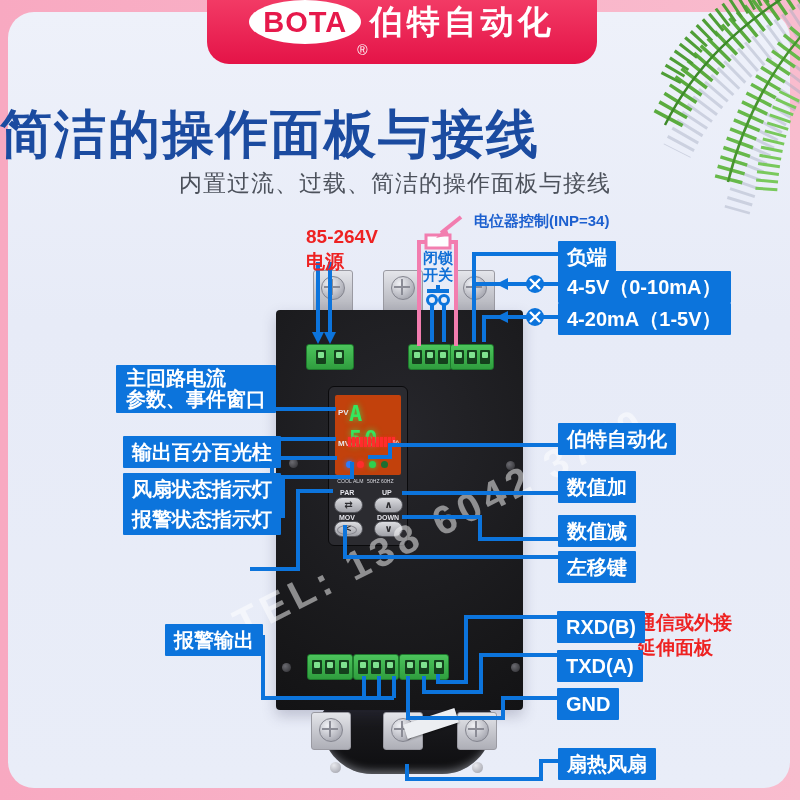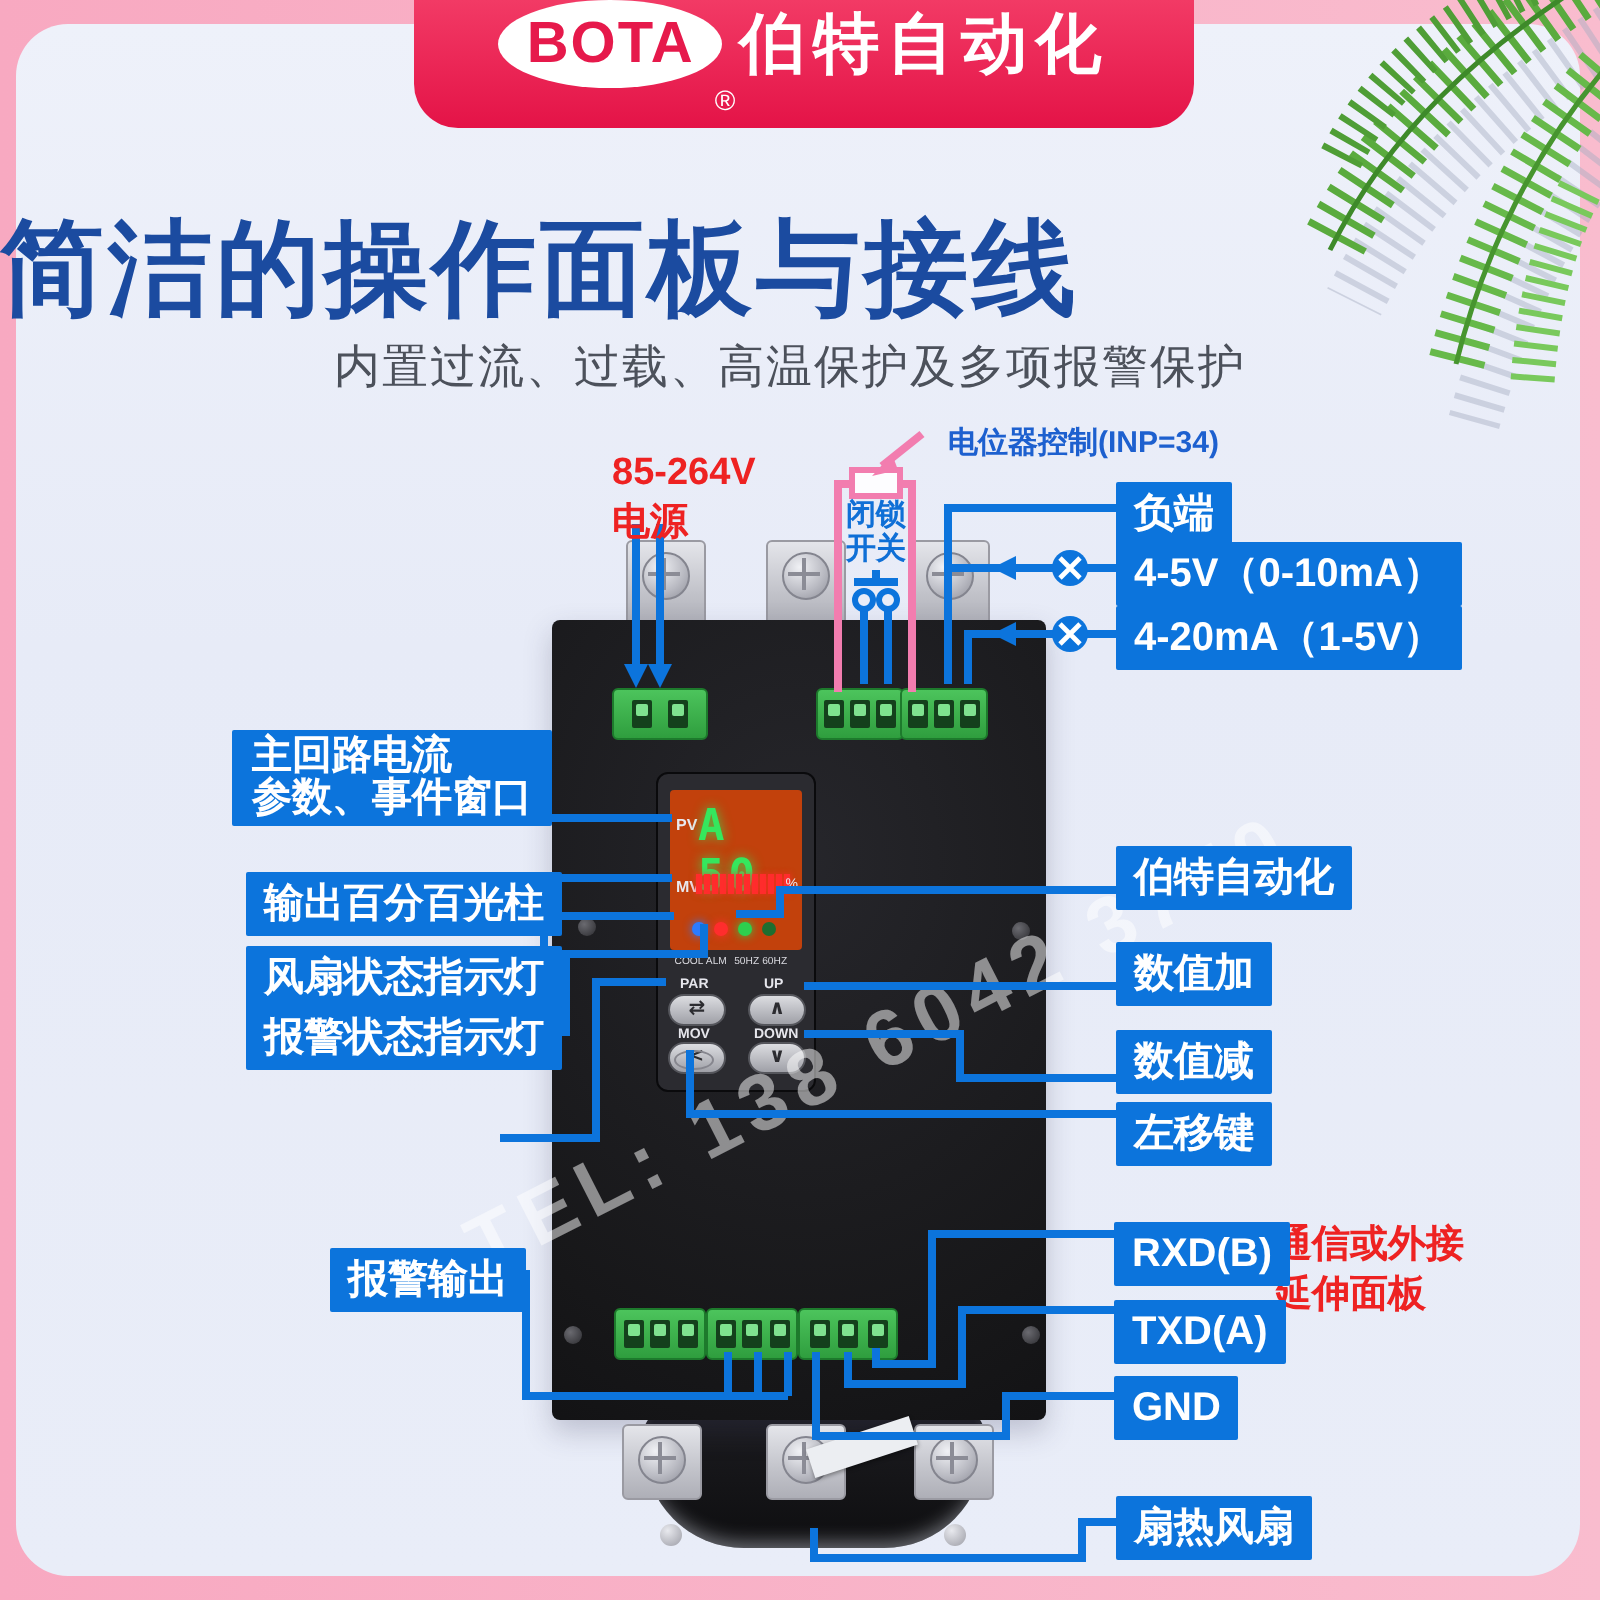--- a/index.html
+++ b/index.html
@@ -82,21 +82,21 @@
 
   <div class="banner">
     <div class="logo-oval">
       <span>BOTA</span>
     </div>
     <div class="reg">®</div>
     <div class="brand-name">伯特自动化</div>
   </div>
 
   <div class="title">简洁的操作面板与接线</div>
-  <div class="subtitle">内置过流、过载、高温保护及多项报警保护</div>
+  <div class="subtitle">内置过流、过载、简洁的操作面板与接线</div>
 
   <div class="watermark">TEL: 138 6042 3750</div>
 
   <div class="lug" style="left:313px;top:270px">
       <div class="screw"></div>
     </div>
   <div class="lug" style="left:383px;top:270px">
       <div class="screw"></div>
     </div>
   <div class="lug" style="left:455px;top:270px">

